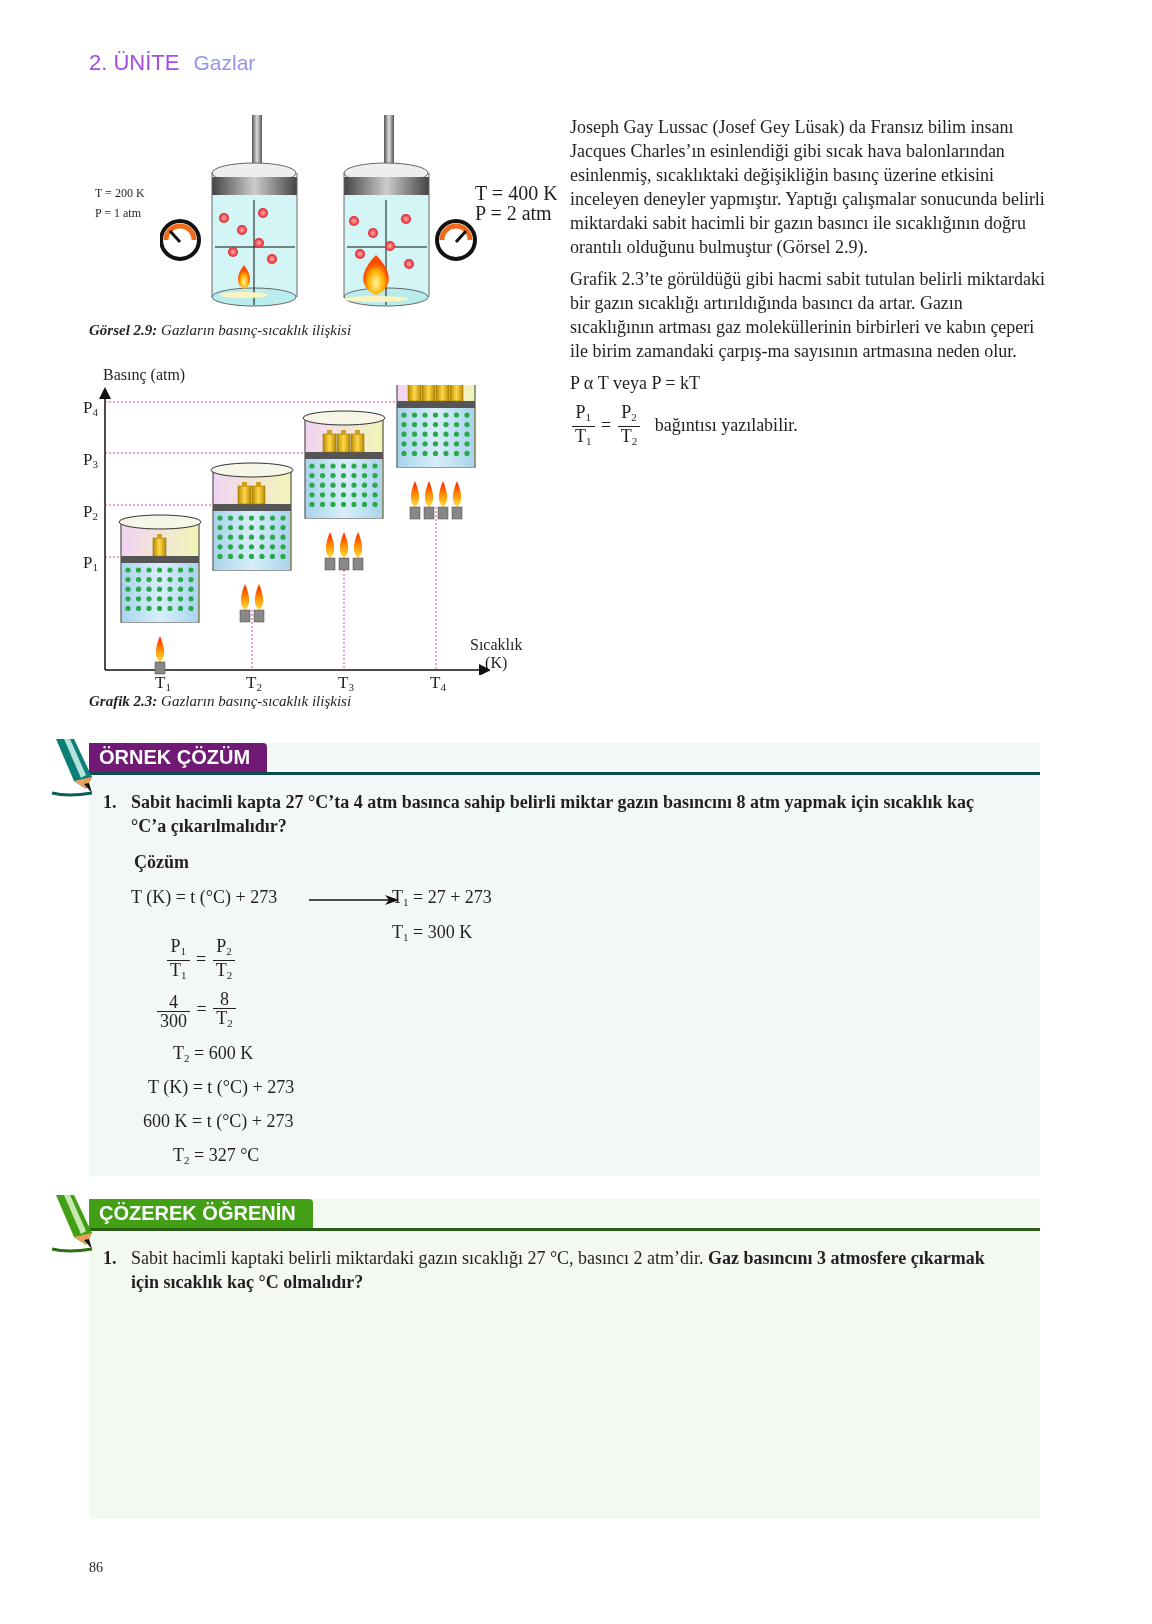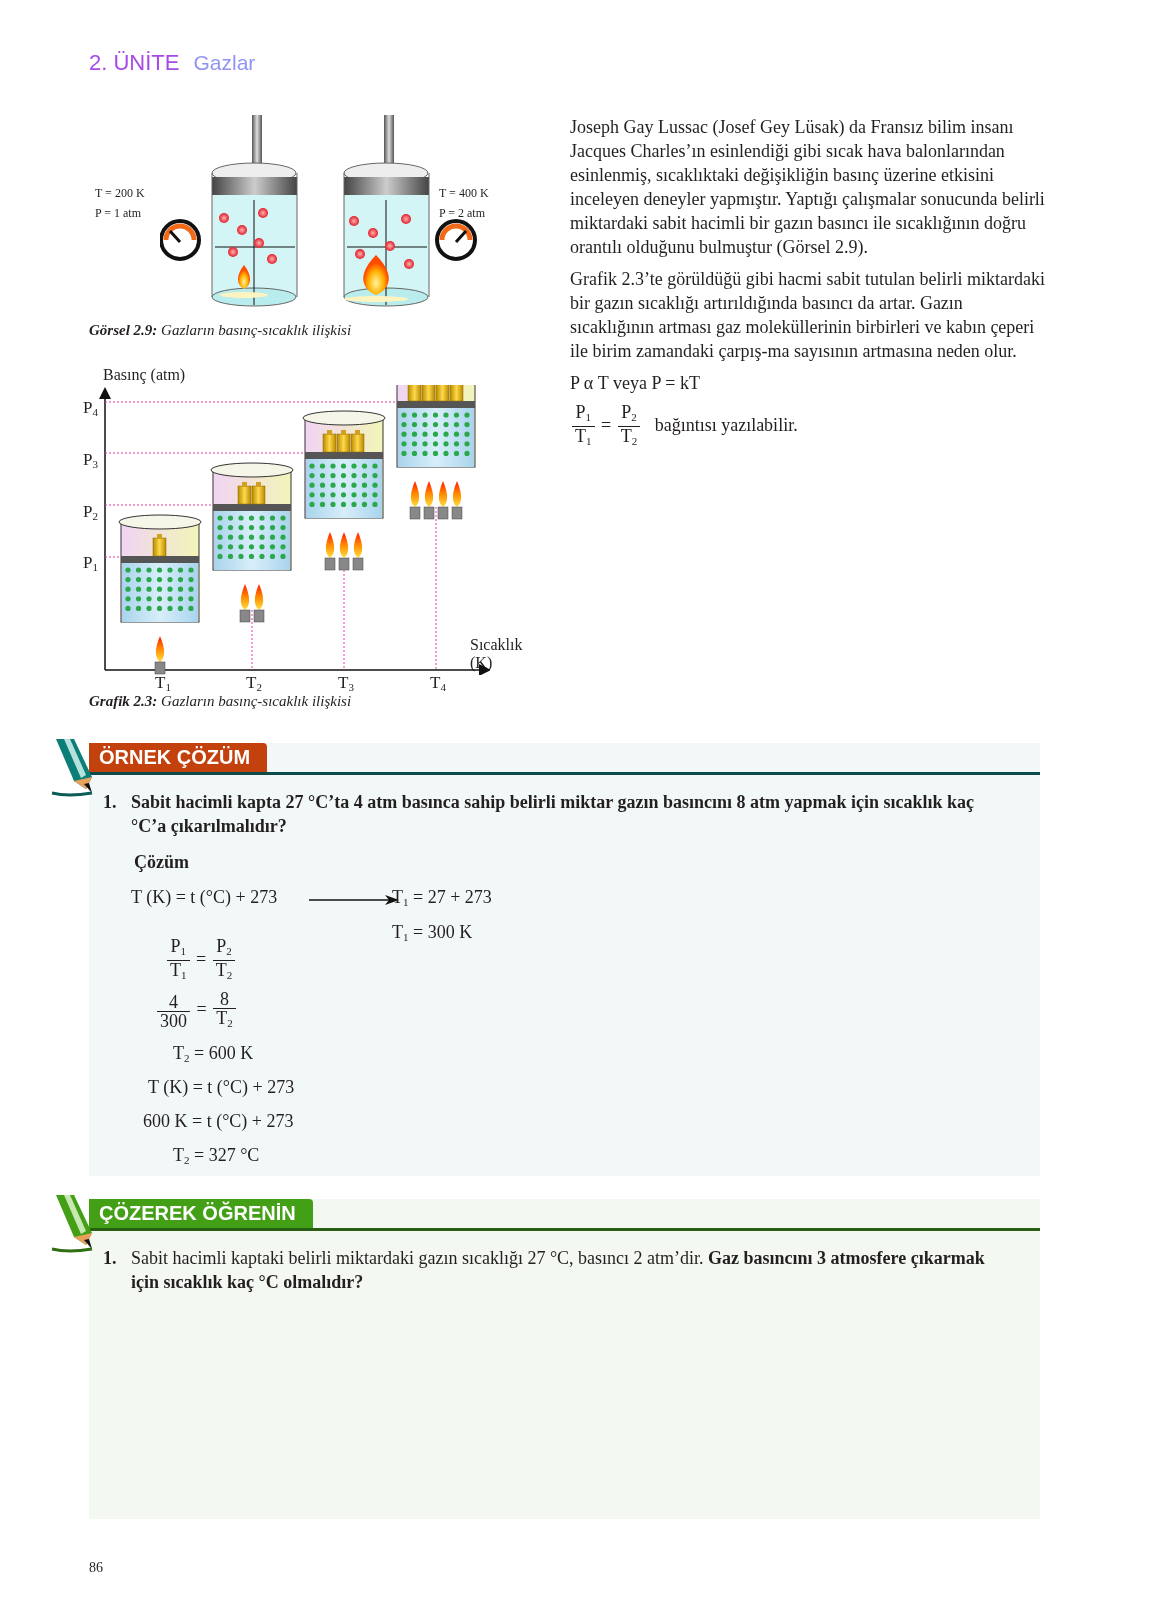--- a/index.html
+++ b/index.html
@@ -15,42 +15,42 @@
   .frac .num { display:block; border-bottom:1px solid #231f20; padding:0 3px; }
   .frac .den { display:block; padding:0 3px; }
   sub { font-size:11px; vertical-align:-3px; }
   .caption { font-size:15px; font-style:italic; color:#231f20; }
   .caption b { font-weight:bold; }
 
   .box { left:89px; width:951px; }
   .box1 { top:743px; height:433px; background:#f2f8f8; }
   .box2 { top:1199px; height:320px; background:#f3f8f1; }
   .tab { font-family:"Liberation Sans","DejaVu Sans",sans-serif; font-weight:bold; color:#fff; font-size:20px; padding:3px 10px 0 10px; height:29px; box-sizing:border-box; }
-  .tab1 { left:89px; top:743px; width:178px; background:#c2410c; border-radius:0 4px 0 0; }
+  .tab1 { left:89px; top:743px; width:178px; background:#701a75; border-radius:0 4px 0 0; }
   .tab2 { left:89px; top:1199px; width:224px; background:#43a016; border-radius:0 4px 0 0; }
   .rule1 { left:89px; top:772px; width:951px; height:3px; background:#0c4b4a; }
   .rule2 { left:89px; top:1228px; width:951px; height:3px; background:#285f12; }
 
   .q { font-size:18px; line-height:24px; }
   .bold { font-weight:bold; }
   .sol { font-size:18px; }
   .pagenum { left:89px; top:1560px; font-size:14px; }
 </style>
 </head>
 <body>
 
 <div class="abs header">
   <span class="unit">2. ÜNİTE</span><span class="topic">Gazlar</span>
 </div>
 
 <div class="abs" style="left:95px;top:183px;font-size:12px;line-height:20px;">
   <div>T = 200 K</div>
   <div>P = 1 atm</div>
 </div>
-<div class="abs" style="left:439px;top:183px;font-size:12px;line-height:20px;">
+<div class="abs" style="left:475px;top:183px;font-size:20px;line-height:20px;">
   <div>T = 400 K</div>
   <div>P = 2 atm</div>
 </div>
 
 <svg class="abs" style="left:160px;top:115px;" width="330" height="205">
   <defs>
     <linearGradient id="rod" x1="0" x2="1">
         <stop offset="0" stop-color="#555"></stop>
         <stop offset=".5" stop-color="#ddd"></stop>
         <stop offset="1" stop-color="#555"></stop>
@@ -121,21 +121,21 @@
     <line x1="296" y1="127" x2="306" y2="116" stroke="#111" stroke-width="3"></line>
   </g>
   <g>
     <ellipse cx="216" cy="184" rx="32" ry="3" fill="#fff3c0"></ellipse>
     <path d="M216 140 C200 156 198 172 216 180 C234 172 232 156 216 140Z" fill="url(#flame)"></path>
   </g>
 </svg>
 <div class="abs caption" style="left:89px;top:322px;"><b>Görsel 2.9:</b><span> Gazların basınç-sıcaklık ilişkisi</span></div>
 
 <div class="abs" style="left:103px;top:366px;font-size:16px;text-align:center;">Basınç (atm)</div>
-<div class="abs" style="left:470px;top:636px;font-size:16px;line-height:18px;text-align:left;">
+<div class="abs" style="left:470px;top:636px;font-size:16px;line-height:18px;text-align:center;">
   <div>Sıcaklık</div>
   <div>(K)</div>
 </div>
 <div class="abs" style="left:83px;top:398px;font-size:17px;"><span>P</span><sub>4</sub></div>
 <div class="abs" style="left:83px;top:450px;font-size:17px;"><span>P</span><sub>3</sub></div>
 <div class="abs" style="left:83px;top:502px;font-size:17px;"><span>P</span><sub>2</sub></div>
 <div class="abs" style="left:83px;top:553px;font-size:17px;"><span>P</span><sub>1</sub></div>
 <div class="abs" style="left:155px;top:673px;font-size:17px;"><span>T</span><sub>1</sub></div>
 <div class="abs" style="left:246px;top:673px;font-size:17px;"><span>T</span><sub>2</sub></div>
 <div class="abs" style="left:338px;top:673px;font-size:17px;"><span>T</span><sub>3</sub></div>

